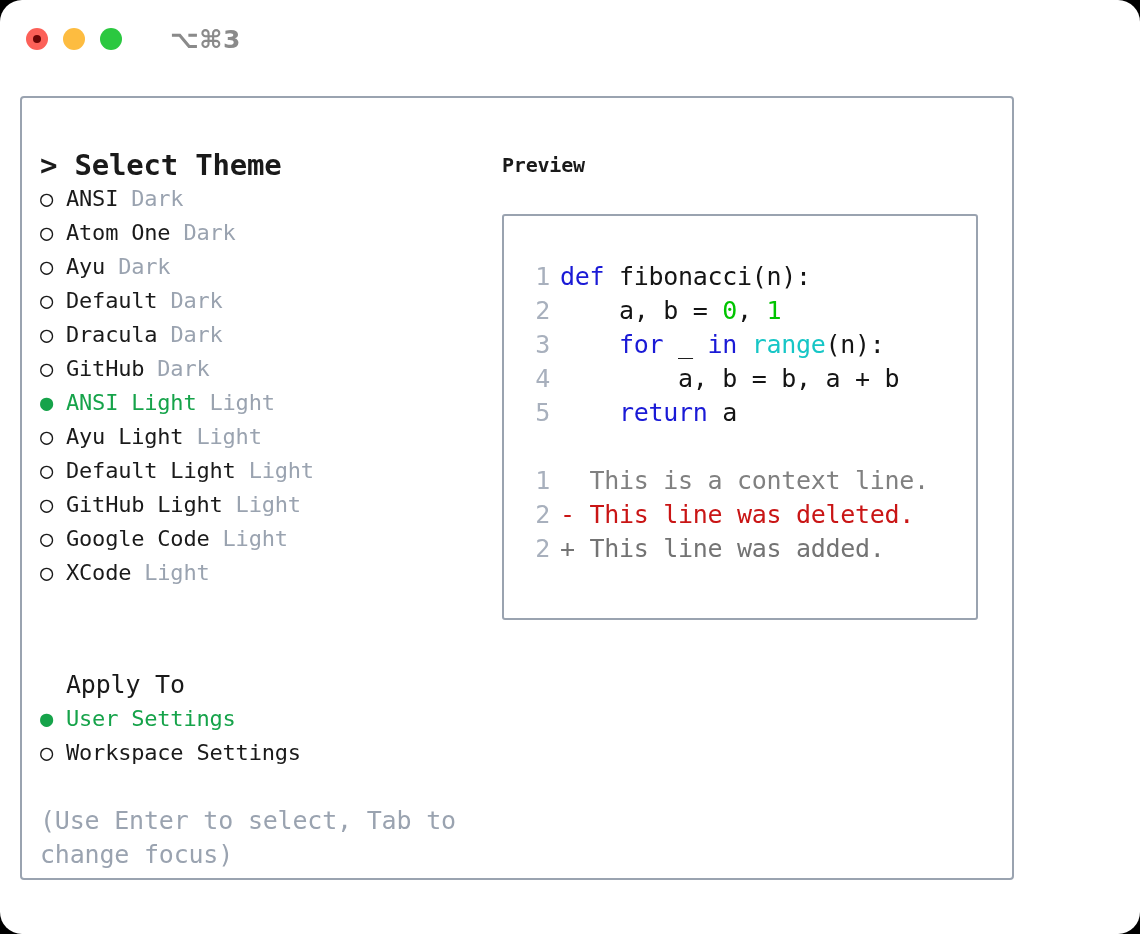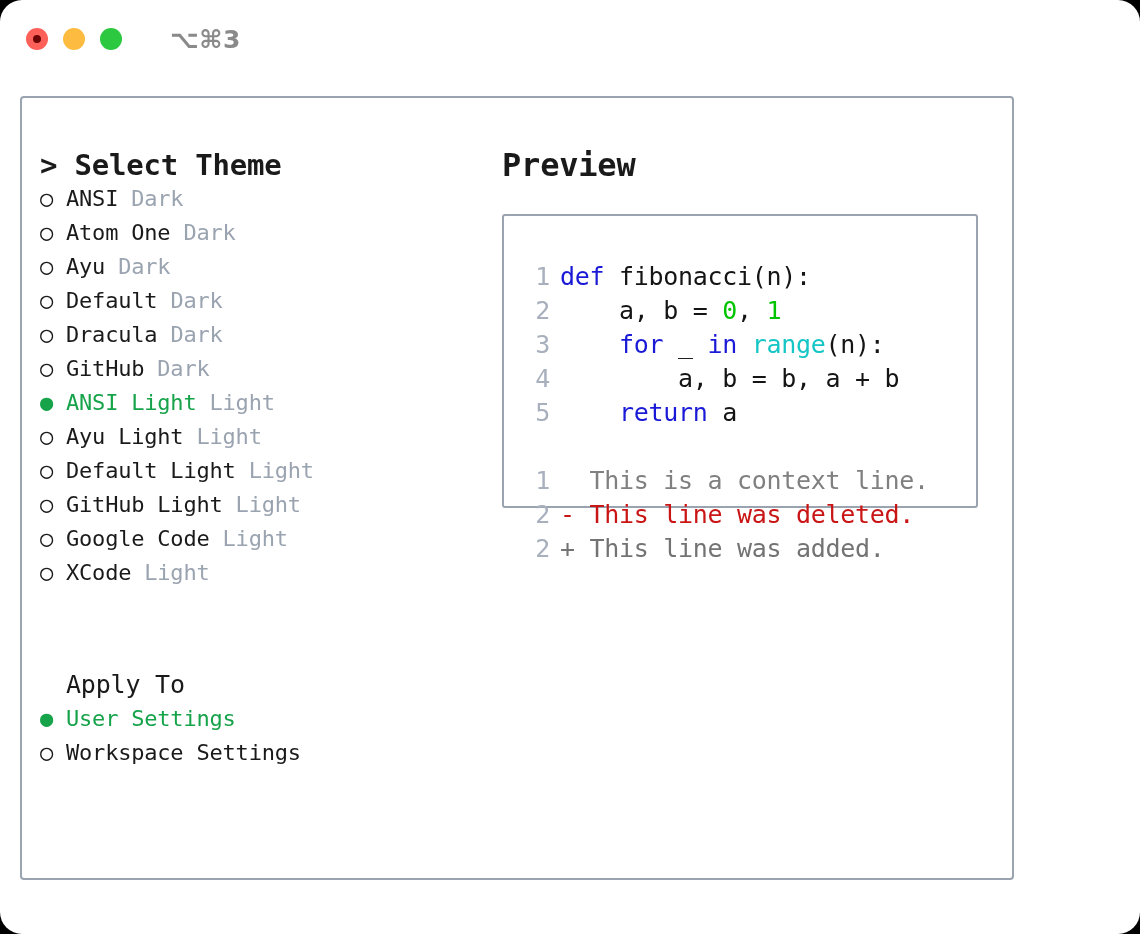--- a/index.html
+++ b/index.html
@@ -141,30 +141,30 @@
     font-size: 25px;
     line-height: 34px;
     color: #9aa3b0;
     letter-spacing: -0.2px;
     width: 420px;
     white-space: pre-wrap;
   }
 
   
   .preview-title {
-    font-size: 32px;
+    font-size: 20px;
     font-weight: bold;
     color: #1a1a1a;
     line-height: 34px;
     letter-spacing: -0.2px;
   }
   .preview-box {
     margin-top: 32px;
     width: 476px;
-    height: 294px;
+    height: 406px;
     border: 2px solid #9aa3b0;
     border-radius: 3px;
     box-sizing: border-box;
     padding: 44px 0 0 18px;
   }
   .codeline {
     font-size: 25px;
     line-height: 34px;
     white-space: pre;
     letter-spacing: -0.3px;
@@ -222,20 +222,21 @@
         <div class="spacer-md"></div>
 
         <div class="applyto-head">Apply To</div>
         <div id="apply-list">
             <div class="row selected"><span class="bullet">●</span><span class="label">User Settings</span></div>
             <div class="row"><span class="bullet">○</span><span class="label">Workspace Settings</span></div>
           </div>
 
         <div class="spacer-lg"></div>
 
+        <div class="hint">(Use Enter to select, Tab to change focus)</div>
       </div>
 
       <div class="right-col">
         <div class="preview-title">Preview</div>
         <div class="preview-box">
           <div id="code-block">
               <div class="codeline"><span class="ln">1</span><span class="kw">def </span><span class="plain">fibonacci(n):</span></div>
               <div class="codeline"><span class="ln">2</span><span class="plain">    a, b = </span><span class="num">0</span><span class="plain">, </span><span class="num">1</span></div>
               <div class="codeline"><span class="ln">3</span><span class="plain">    </span><span class="kw">for</span><span class="plain"> _ </span><span class="kw">in</span><span class="plain"> </span><span class="fn">range</span><span class="plain">(n):</span></div>
               <div class="codeline"><span class="ln">4</span><span class="plain">        a, b = b, a + b</span></div>

